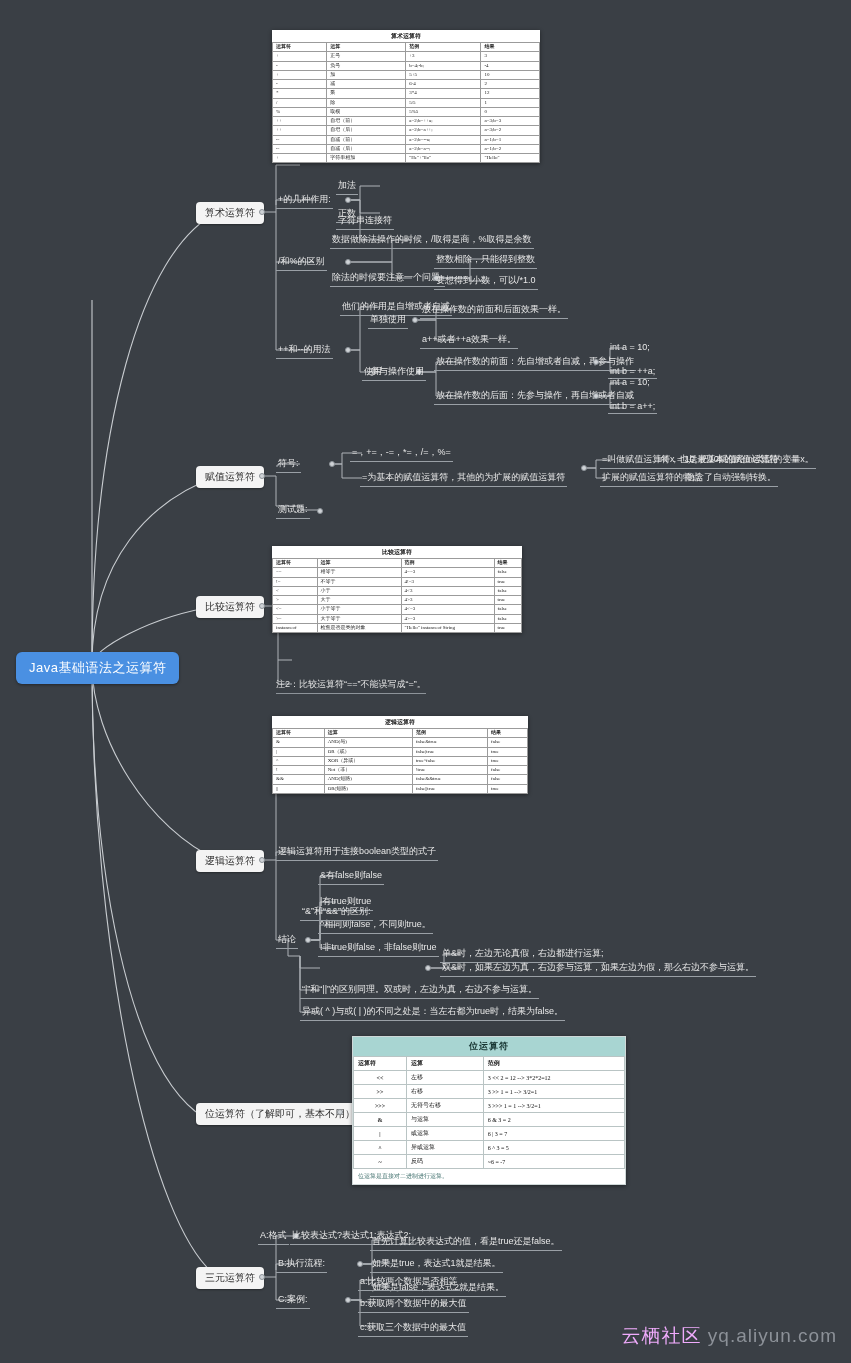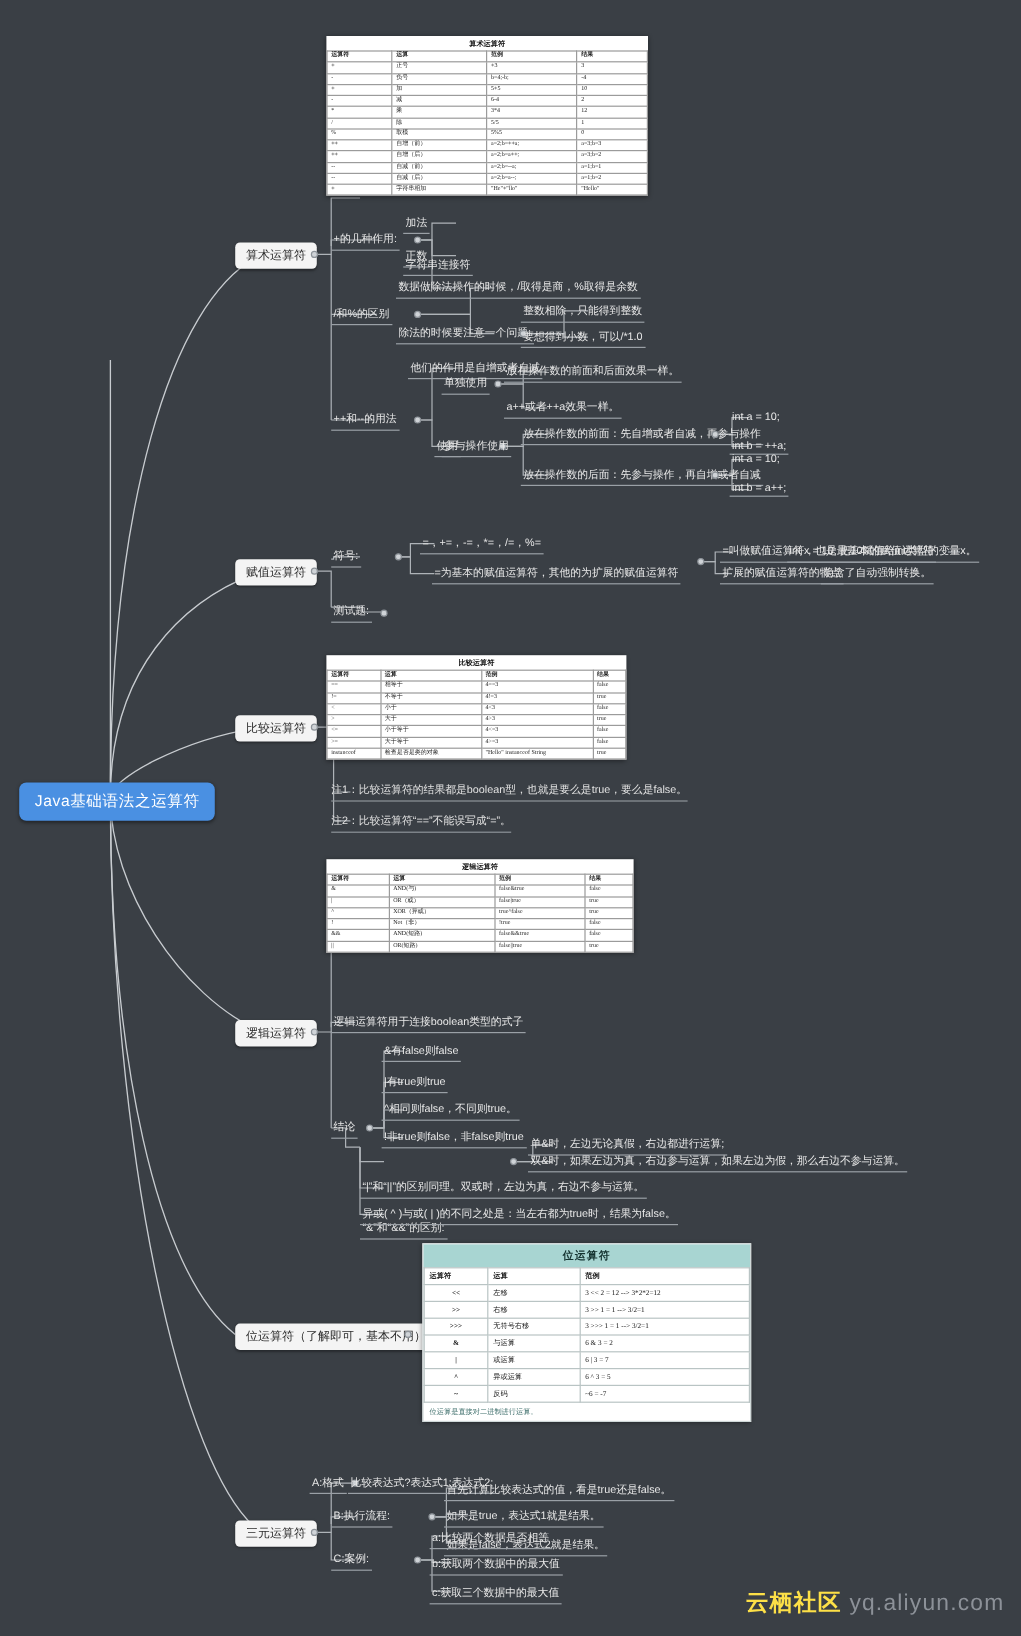--- a/index.html
+++ b/index.html
@@ -54,21 +54,21 @@
                   font-size:9px; font-weight:bold; padding:3px 0; letter-spacing:1px;}
   table.bit { border-collapse:collapse; width:100%; }
   table.bit td { border:1px solid #b9c4c4; font-size:6px; color:#111;
                  padding:2px 4px; font-family:"Liberation Serif", serif; }
   table.bit td.c { text-align:center; font-weight:bold; }
   table.bit td.hd { font-weight:bold; }
   .bitfoot { font-size:6px; color:#3f6f6c; padding:3px 5px; }
 
   .watermark { position:absolute; right:14px; bottom:14px; color:#8c9198;
                font-size:19px; letter-spacing:1px; }
-  .wm-cn { color:#fde047; font-weight:bold; }
+  .wm-cn { color:#f0abfc; font-weight:normal; }
 </style>
 </head>
 <body>
 
 <div id="canvas">
 
   <svg class="links" viewBox="0 0 851 1363">
     <g fill="none" stroke="#c8ccd0" stroke-width="1.1">
 
       <path d="M92,664 C92,520 92,380 92,300"></path>
@@ -354,21 +354,20 @@
           <tr>
             <td>instanceof</td>
             <td>检查是否是类的对象</td>
             <td>"Hello" instanceof String</td>
             <td>true</td>
           </tr>
         </tbody>
     </table>
   </div>
 
-  <div class="node note" style="left:276px; top:652px;">注1：比较运算符的结果都是boolean型，也就是要么是true，要么是false。</div>
   <div class="node note" style="left:276px; top:678px;">注2：比较运算符“==”不能误写成“=”。</div>
 
   <div class="node main" style="left:196px; top:850px;">逻辑运算符</div>
   <div class="dot" style="left:259px; top:857px;"></div>
 
   <div class="tablecard" style="left:272px; top:716px; width:256px;">
     <div class="cap">逻辑运算符</div>
     <table class="grid">
       <tbody id="tb-log">
           <tr>
@@ -419,21 +418,21 @@
 
   <div class="node sub" style="left:276px; top:844px;">逻辑运算符用于连接boolean类型的式子</div>
   <div class="node sub" style="left:276px; top:932px;">结论</div>
   <div class="dot" style="left:305px; top:937px;"></div>
 
   <div class="node sub" style="left:318px; top:868px;">&amp;有false则false</div>
   <div class="node sub" style="left:318px; top:894px;">|有true则true</div>
   <div class="node sub" style="left:318px; top:917px;">^相同则false，不同则true。</div>
   <div class="node sub" style="left:318px; top:940px;">!非true则false，非false则true</div>
 
-  <div class="node sub" style="left:300px; top:1016px;">“&amp;”和“&amp;&amp;”的区别:</div>
+  <div class="node sub" style="left:300px; top:904px;">“&amp;”和“&amp;&amp;”的区别:</div>
   <div class="dot" style="left:425px; top:965px;"></div>
   <div class="node sub" style="left:440px; top:946px;">单&amp;时，左边无论真假，右边都进行运算;</div>
   <div class="node sub" style="left:440px; top:960px;">双&amp;时，如果左边为真，右边参与运算，如果左边为假，那么右边不参与运算。</div>
   <div class="node sub" style="left:300px; top:982px;">“|”和“||”的区别同理。双或时，左边为真，右边不参与运算。</div>
   <div class="node sub" style="left:300px; top:1004px;">异或( ^ )与或( | )的不同之处是：当左右都为true时，结果为false。</div>
 
   <div class="node main" style="left:196px; top:1103px;">位运算符（了解即可，基本不用）</div>
   <div class="dot" style="left:337px; top:1109px;"></div>
 
   <div class="bitcard" style="left:352px; top:1036px; width:274px;">

